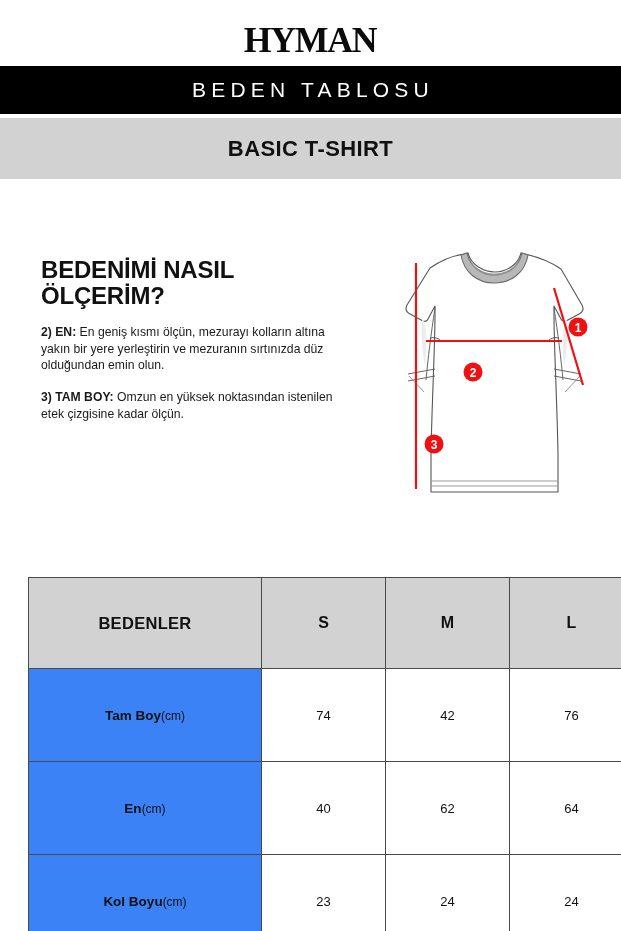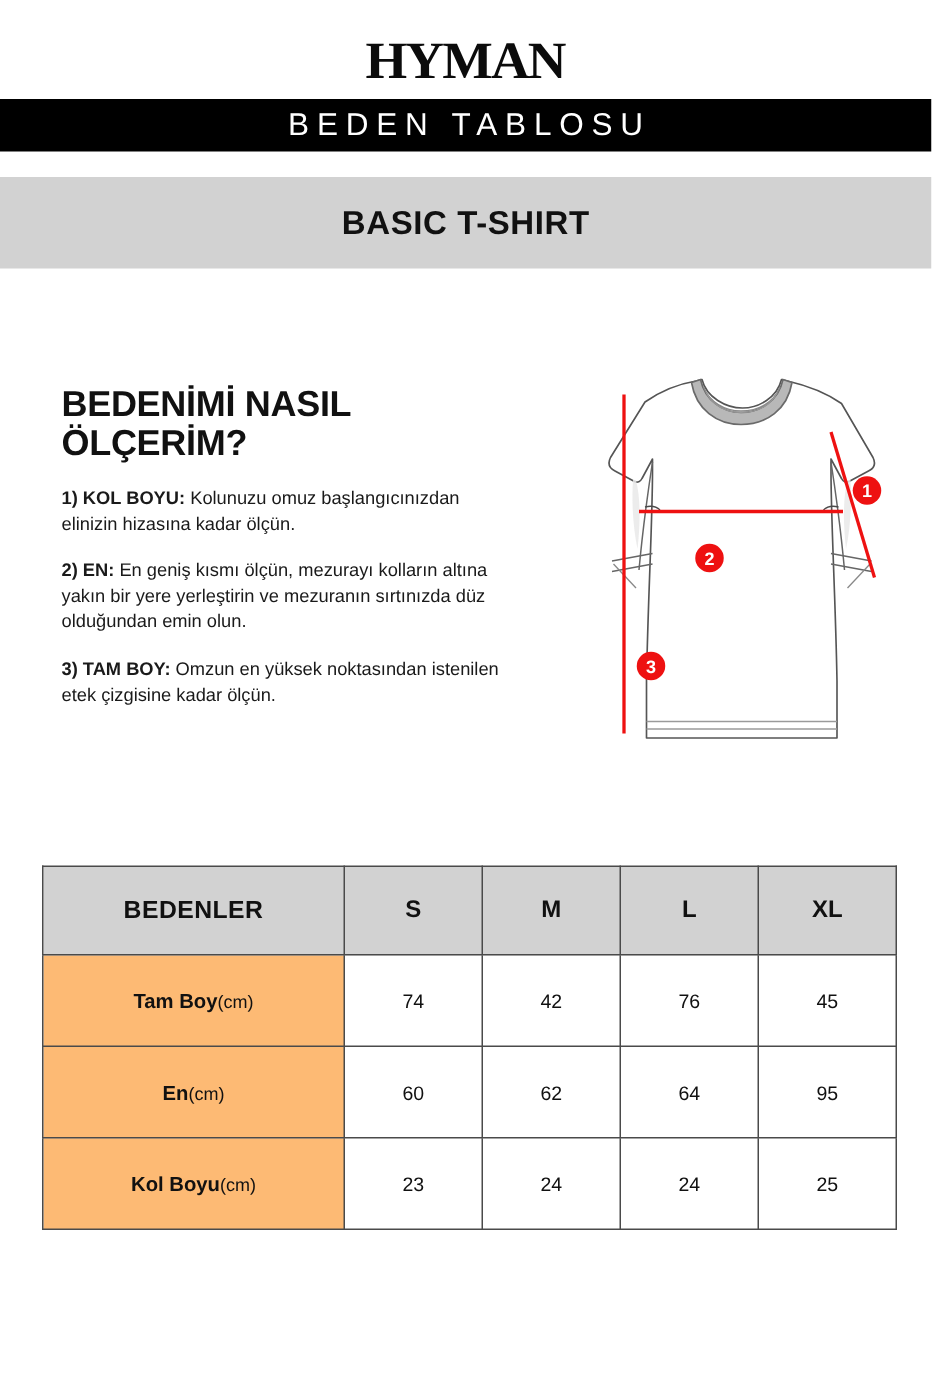--- a/index.html
+++ b/index.html
@@ -32,21 +32,21 @@
     font-size: 35px;
     letter-spacing: -1.2px;
     color: #0b0b0b;
     line-height: 1;
     transform: scaleX(1.02);
   }
 
   .title-band {
     position: absolute;
     left: 0; top: 66px;
-    width: 621px; height: 35px;
+    width: 621px; height: 48px;
     background: #000000;
     display: flex;
     align-items: center;
     justify-content: center;
   }
   .title-text {
     color: #ffffff;
     font-size: 21px;
     font-weight: 400;
     letter-spacing: 5.2px;
@@ -119,40 +119,40 @@
     width: 565px;
     border-collapse: collapse;
     table-layout: fixed;
   }
   .size-table td, .size-table th {
     border: 1px solid #4a4a4a;
     text-align: center;
     vertical-align: middle;
     font-size: 15px;
     color: #111111;
-    padding: 0;
+    padding: 16px;
   }
   .size-table thead th {
     height: 58px;
     background: #d2d2d2;
     font-weight: bold;
     font-size: 16px;
   }
   .size-table thead th.hdr-main {
     font-size: 16.5px;
     letter-spacing: 0.3px;
   }
   .size-table tbody td {
     height: 60px;
     background: #ffffff;
     font-size: 13px;
     font-weight: 400;
   }
   .size-table tbody td.row-label {
-    background: #fdba74;
+    background: #3b82f6;
     font-size: 13.5px;
     font-weight: bold;
   }
   .row-label .unit {
     font-weight: normal;
     font-size: 12px;
   }
   .col-label { width: 200px; }
   .col-size  { width: 91px; }
 </style>
@@ -169,24 +169,20 @@
 
 <div class="sub-gap"></div>
 
 <div class="product-band">
   <div class="product-text">BASIC T-SHIRT</div>
 </div>
 
 <div class="instructions">
   <div class="instr-heading">BEDENİMİ NASIL ÖLÇERİM?</div>
 
-  <div class="instr-item">
-    <span class="instr-num">1)</span>
-    <span class="instr-label">KOL BOYU:</span><span> Kolunuzu omuz başlangıcınızdan elinizin hizasına kadar ölçün.</span>
-  </div>
 
   <div class="instr-item">
     <span class="instr-num">2)</span>
     <span class="instr-label">EN:</span><span> En geniş kısmı ölçün, mezurayı kolların altına yakın bir yere yerleştirin ve mezuranın sırtınızda düz olduğundan emin olun.</span>
   </div>
 
   <div class="instr-item">
     <span class="instr-num">3)</span>
     <span class="instr-label">TAM BOY:</span><span> Omzun en yüksek noktasından istenilen etek çizgisine kadar ölçün.</span>
   </div>
@@ -296,21 +292,21 @@
   <tbody>
     <tr>
       <td class="row-label"><span>Tam Boy</span><span class="unit">(cm)</span></td>
       <td>74</td>
       <td>42</td>
       <td>76</td>
       <td>45</td>
     </tr>
     <tr>
       <td class="row-label"><span>En</span><span class="unit">(cm)</span></td>
-      <td>60</td>
+      <td>40</td>
       <td>62</td>
       <td>64</td>
       <td>95</td>
     </tr>
     <tr>
       <td class="row-label"><span>Kol Boyu</span><span class="unit">(cm)</span></td>
       <td>23</td>
       <td>24</td>
       <td>24</td>
       <td>25</td>

